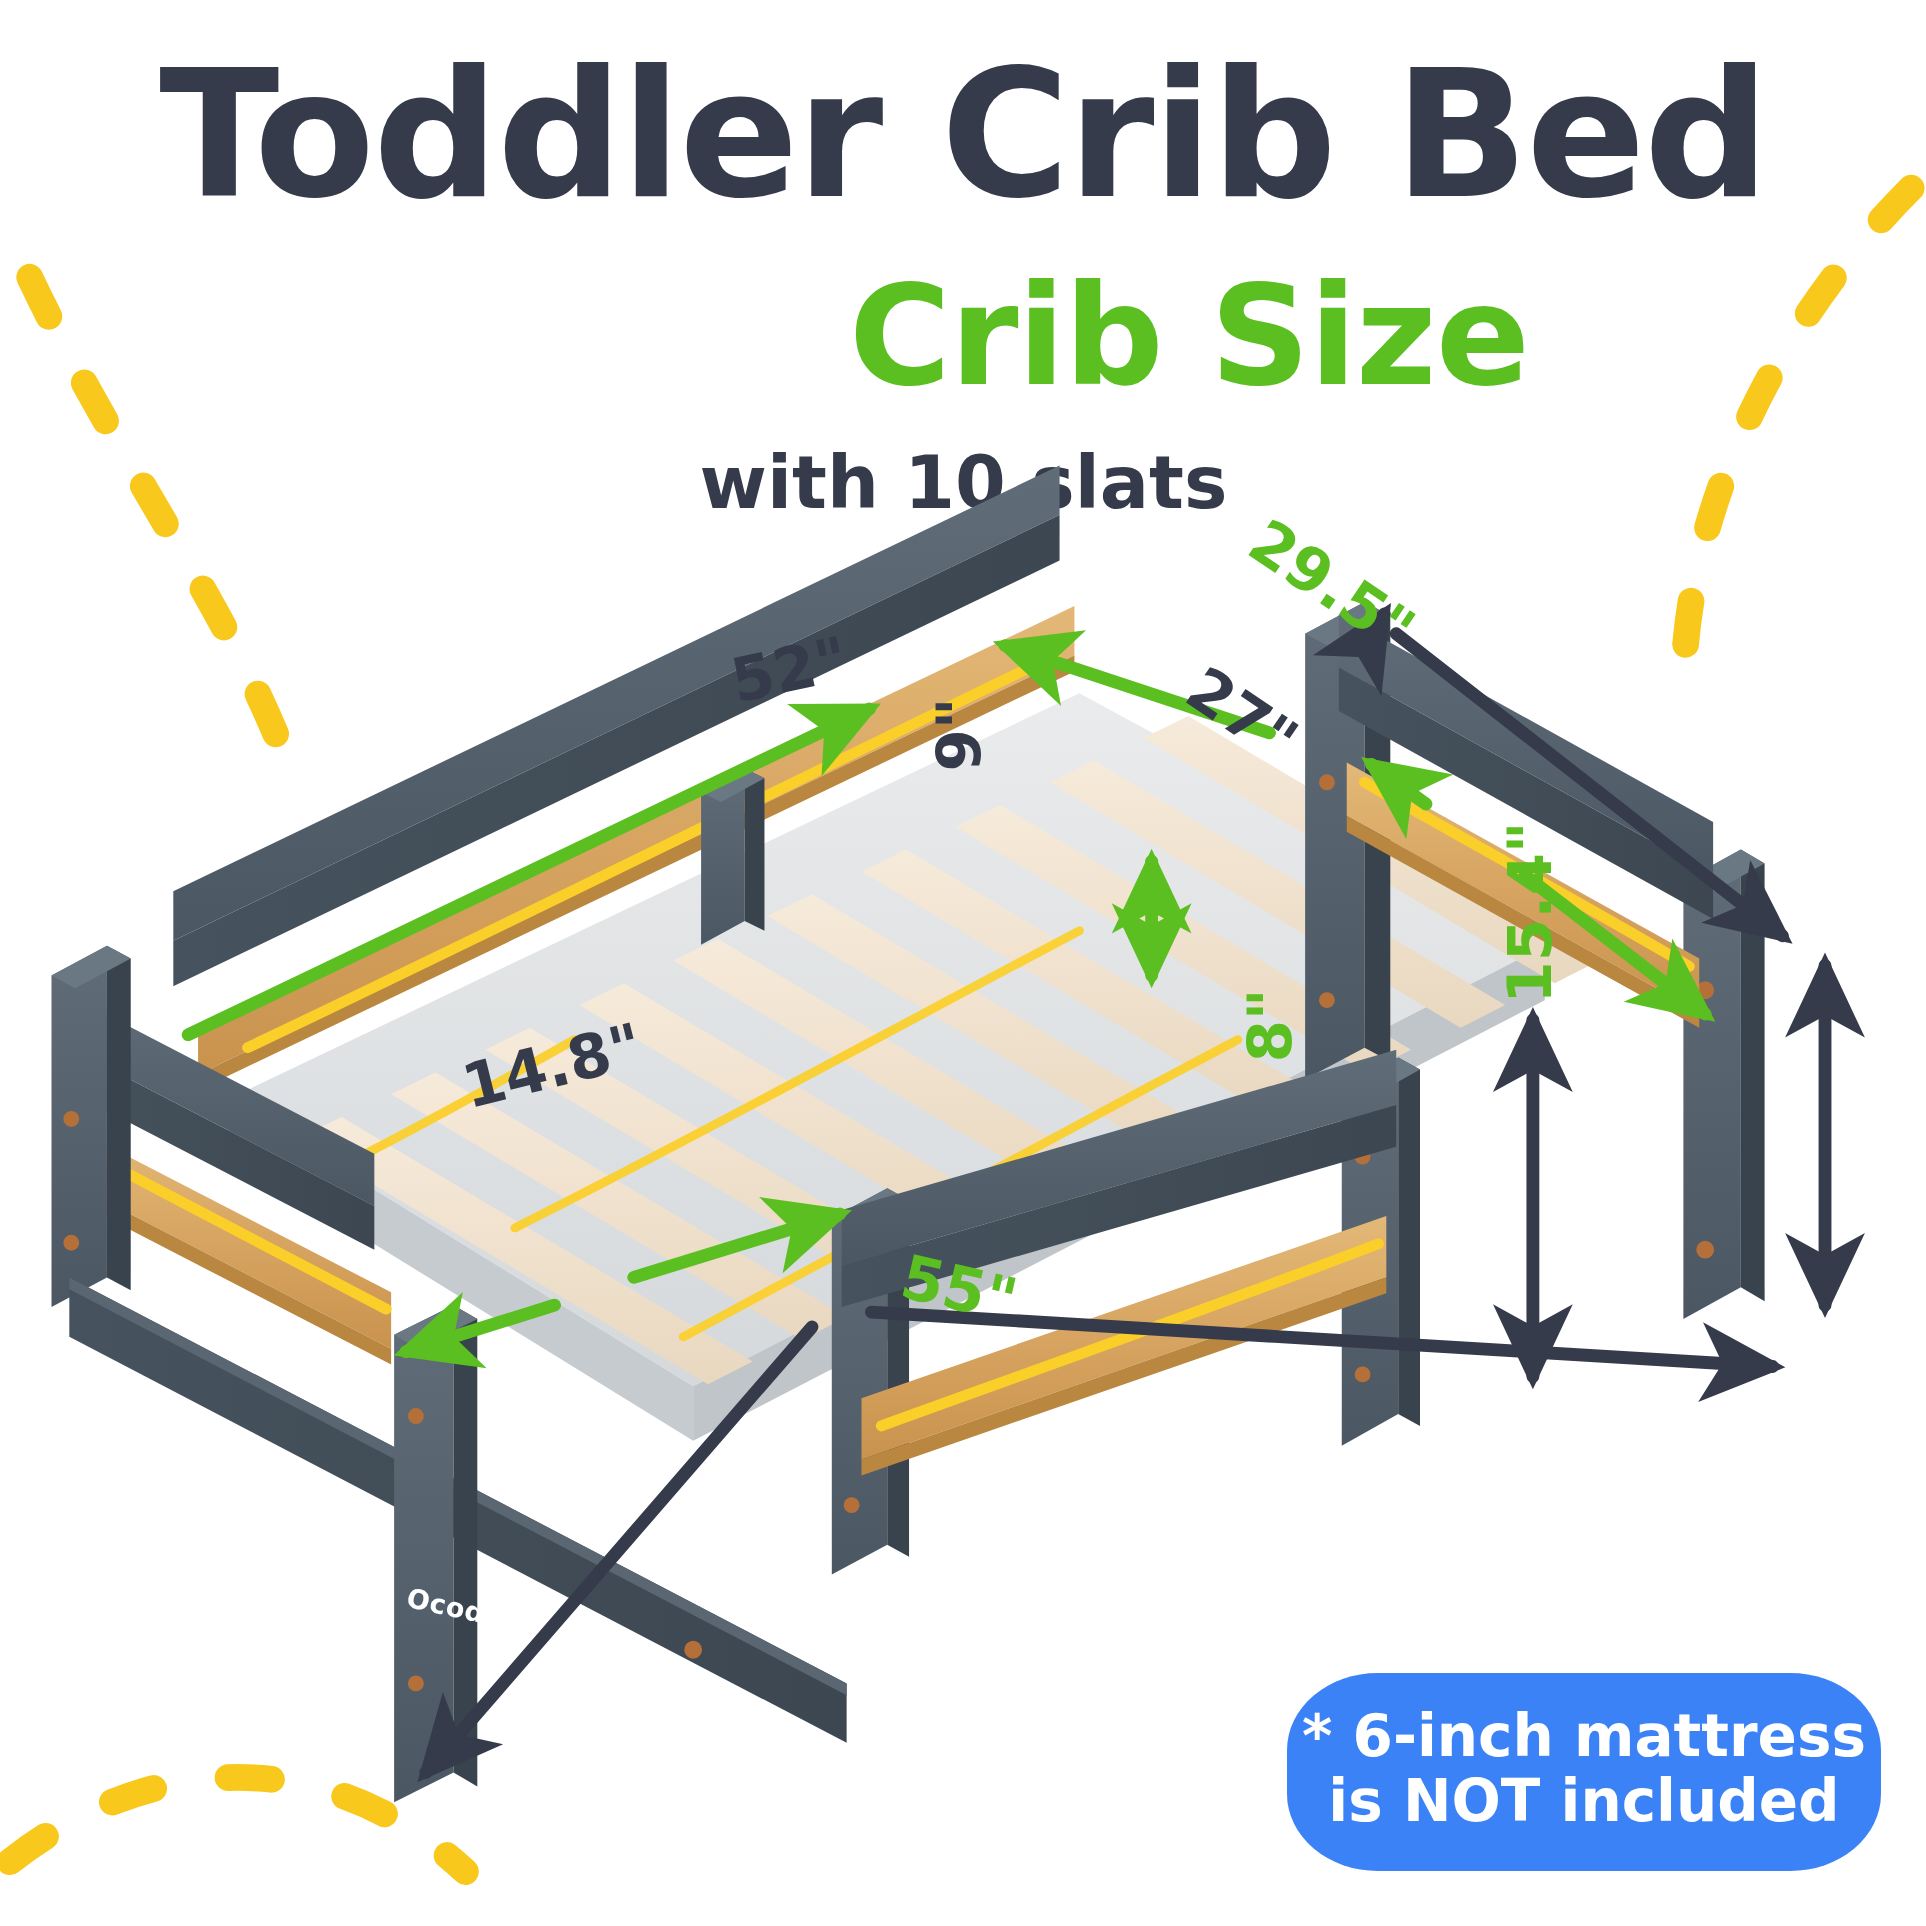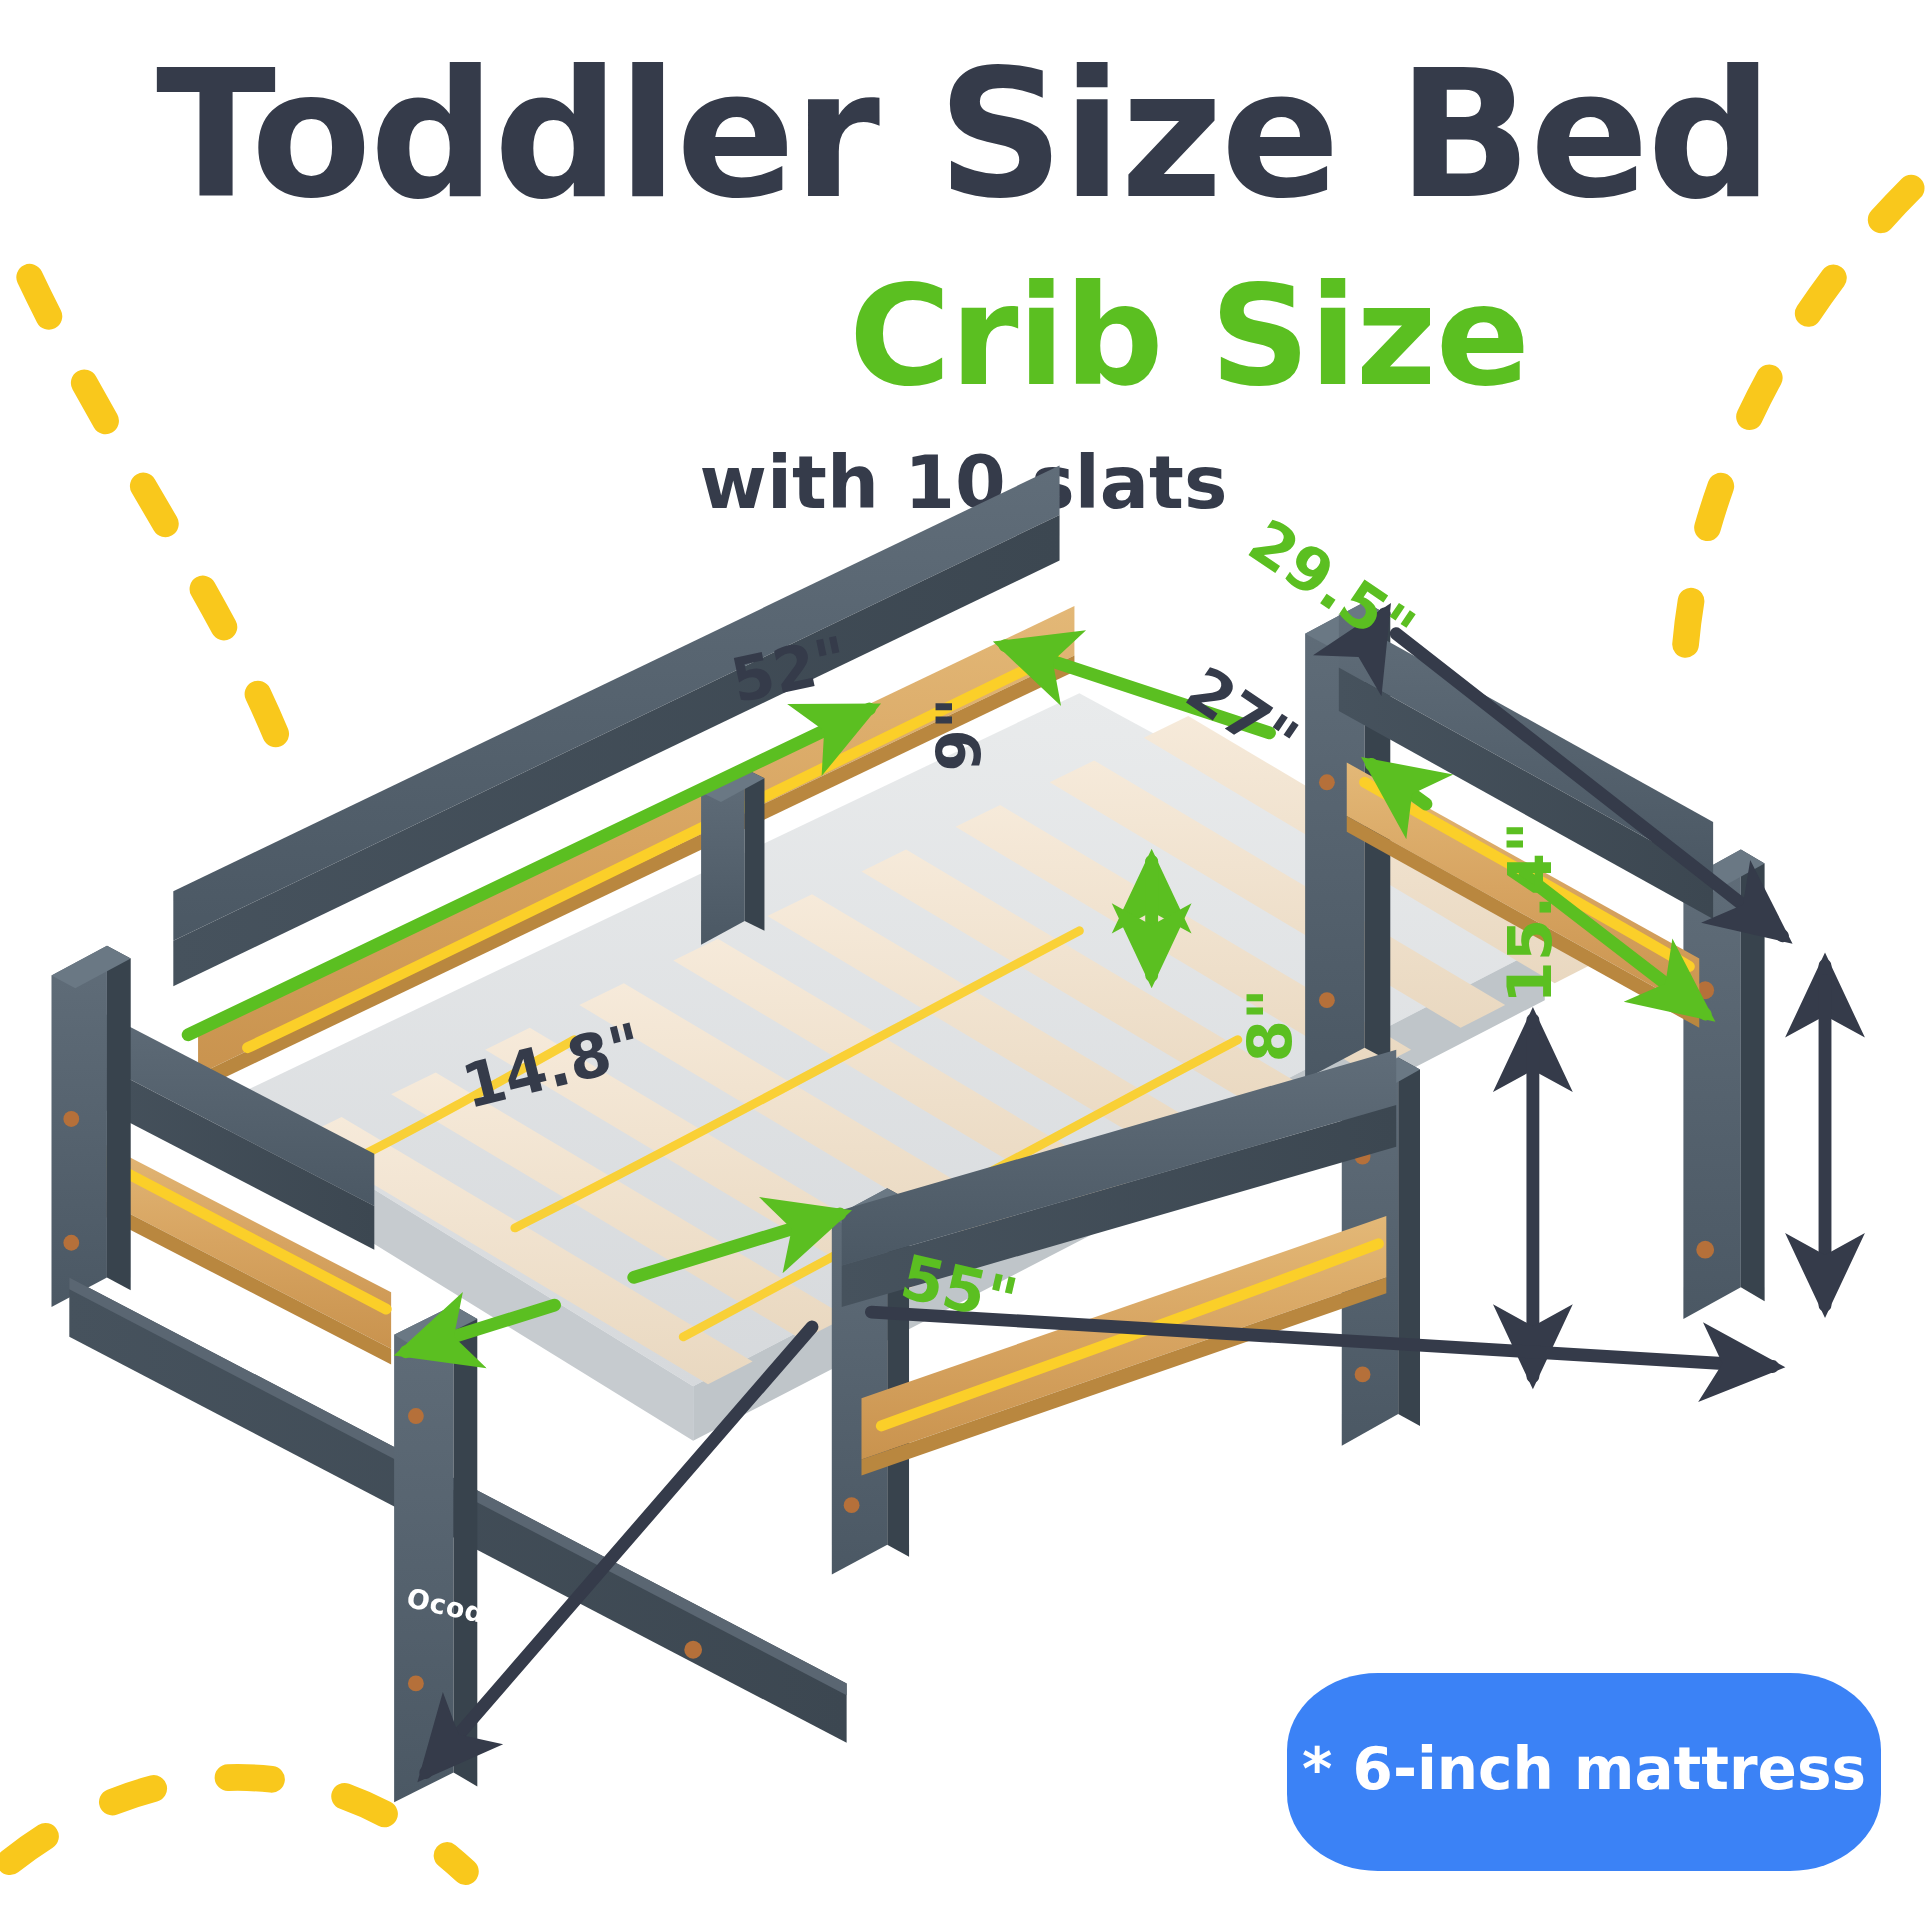--- a/index.html
+++ b/index.html
@@ -52,21 +52,21 @@
   #lbl-148  {left:461px;  top:1030px; font-size:61px; color:#353B4A; transform:rotate(-14deg);}
   #lbl-55   {left:901px;  top:1253px; font-size:61px; color:#5BBF21; transform:rotate(13deg);}
   #brand    {left:406px;  top:1594px; font-size:27px; color:#FFFFFF; font-weight:bold;
              transform:rotate(12deg); letter-spacing:0.5px;}
 </style>
 </head>
 <body>
 
 <div id="stage">
 
-  <div class="abs" id="title">Toddler Size Bed</div>
+  <div class="abs" id="title">Toddler Crib Bed</div>
   <div class="abs" id="subtitle">Crib Size</div>
   <div class="abs" id="slatline">with 10 slats</div>
 
   <svg id="scene" viewBox="0 0 1946 1946">
     <defs>
       <linearGradient id="gGreyTop" x1="0" y1="0" x2="0" y2="1">
         <stop offset="0" stop-color="#606D79"></stop>
           <stop offset="1" stop-color="#4B5864"></stop>
       </linearGradient>
       <linearGradient id="gGreySide" x1="0" y1="0" x2="1" y2="0">
@@ -279,16 +279,17 @@
   <div class="dim" id="lbl-27">27"</div>
   <div class="dim" id="lbl-154">15.4"</div>
   <div class="dim" id="lbl-8">8"</div>
   <div class="dim" id="lbl-148">14.8"</div>
   <div class="dim" id="lbl-55">55"</div>
 
   <div class="dim" id="brand">Ocodile</div>
 
   <div class="abs" id="badge">
     <div>* 6-inch mattress</div>
+    <div>is NOT included</div>
   </div>
 
 </div>
 
 
 </body></html>

